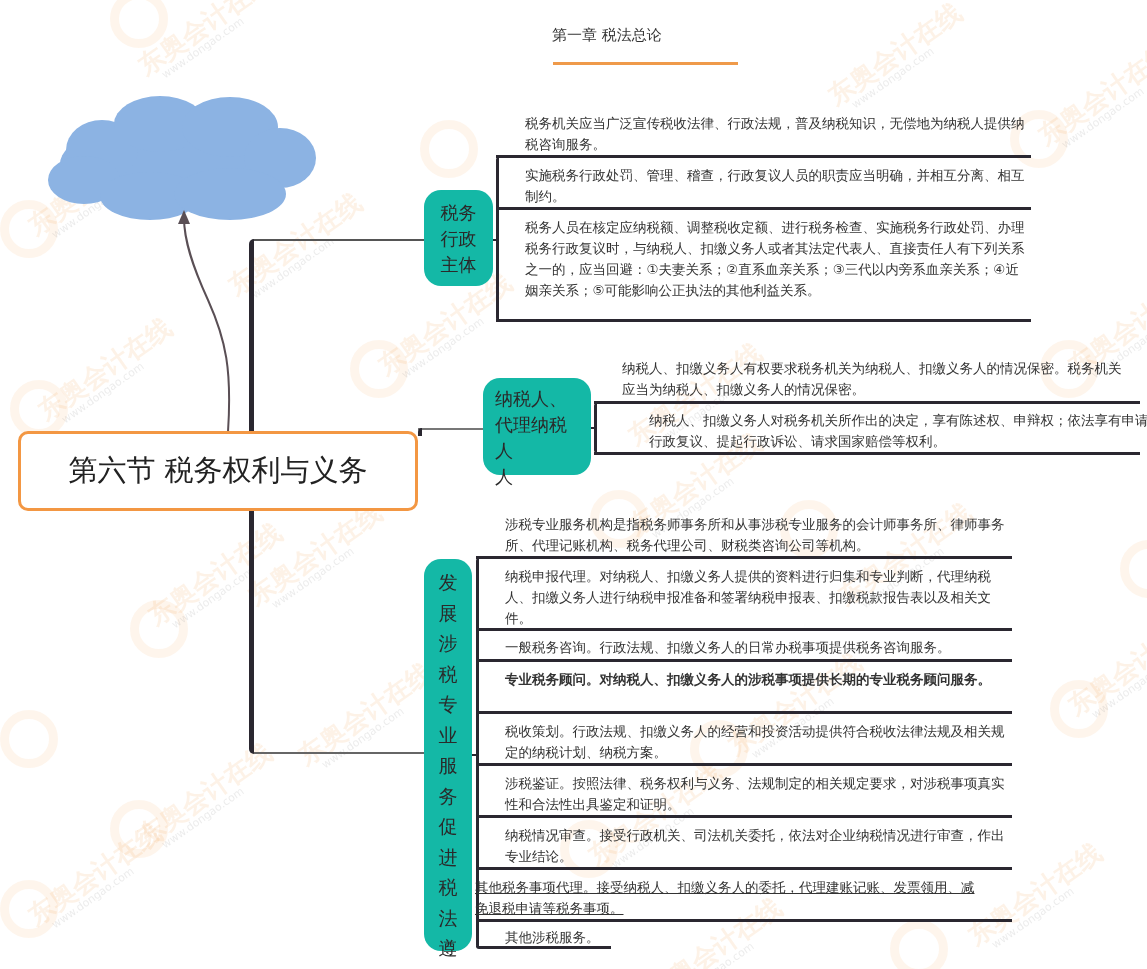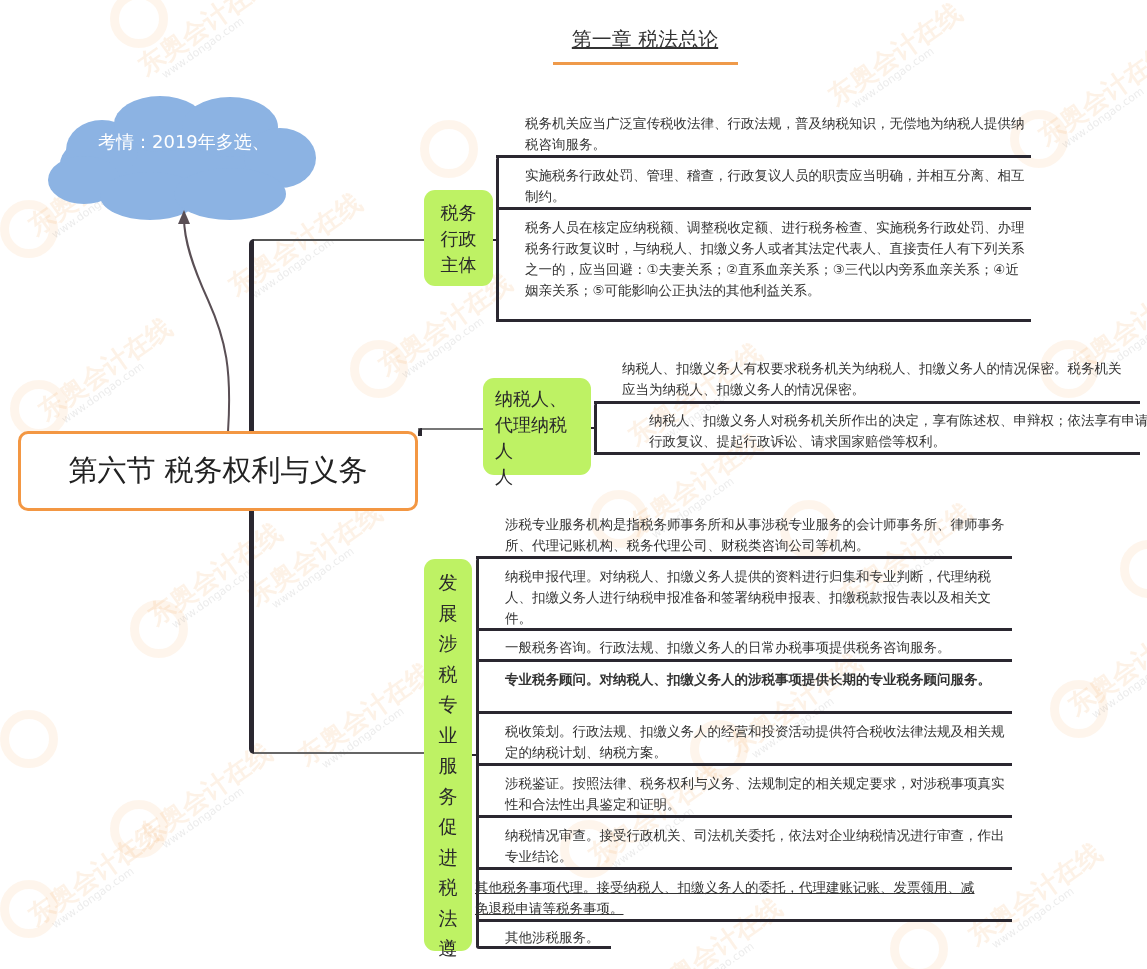--- a/index.html
+++ b/index.html
@@ -40,24 +40,22 @@
       width: 40px;
       height: 40px;
       border-radius: 50%;
       border: 9px solid rgba(245, 160, 70, 0.10);
       pointer-events: none;
     }
 
     
     .chapter-title {
       left: 552px; top: 26px; width: 186px;
-      text-align: center;
-      font-size: 20px;
+      font-size: 15px;
       color: #333;
-      text-decoration: underline;
     }
     .chapter-underline {
       left: 553px; top: 62px; width: 185px; height: 3px;
       background: #ef9a4a;
     }
 
     
     .cloud { left: 40px; top: 92px; width: 280px; height: 130px; }
     .cloud-text {
       left: 98px; top: 128px; width: 200px;
@@ -73,22 +71,22 @@
       border-radius: 10px;
       background: #ffffff;
       box-sizing: border-box;
       display: flex; align-items: center; justify-content: center;
       font-size: 29px;
       color: #222;
     }
 
     
     .branch {
-      background: #bef264;
-      border-radius: 11px;
+      background: #14b8a6;
+      border-radius: 17px;
       color: #2a2a2a;
       box-sizing: border-box;
       text-align: center;
     }
     .branch-1 {
       left: 424px; top: 190px; width: 69px; height: 96px;
       font-size: 18px; line-height: 26px; padding-top: 10px;
     }
     .branch-2 {
       left: 483px; top: 378px; width: 108px; height: 97px;
@@ -167,21 +165,20 @@
     <ellipse cx="62" cy="58" rx="36" ry="30"></ellipse>
     <ellipse cx="120" cy="32" rx="46" ry="28"></ellipse>
     <ellipse cx="190" cy="35" rx="48" ry="30"></ellipse>
     <ellipse cx="240" cy="66" rx="36" ry="30"></ellipse>
     <ellipse cx="44" cy="88" rx="36" ry="24"></ellipse>
     <ellipse cx="110" cy="104" rx="50" ry="24"></ellipse>
     <ellipse cx="190" cy="102" rx="56" ry="26"></ellipse>
   </g>
 </svg>
 <div class="abs cloud-text">
-  <div>考情：2019年多选、</div>
 </div>
 
 <svg class="abs" style="left:170px;top:210px;" width="80" height="225" viewBox="0 0 80 225">
   <path d="M58 222 C 62 160, 56 130, 38 90 C 22 55, 14 30, 14 8" fill="none" stroke="#5a4f55" stroke-width="2"></path>
   <polygon points="14,0 8,14 20,14" fill="#5a4f55"></polygon>
 </svg>
 
 <div class="line" style="left:249px;top:239px;width:5px;height:195px;border-top-left-radius:8px;"></div>
 <div class="line" style="left:254px;top:239px;width:172px;height:1.5px;background:#555;"></div>
 <div class="line" style="left:249px;top:511px;width:5px;height:243px;border-bottom-left-radius:8px;"></div>

